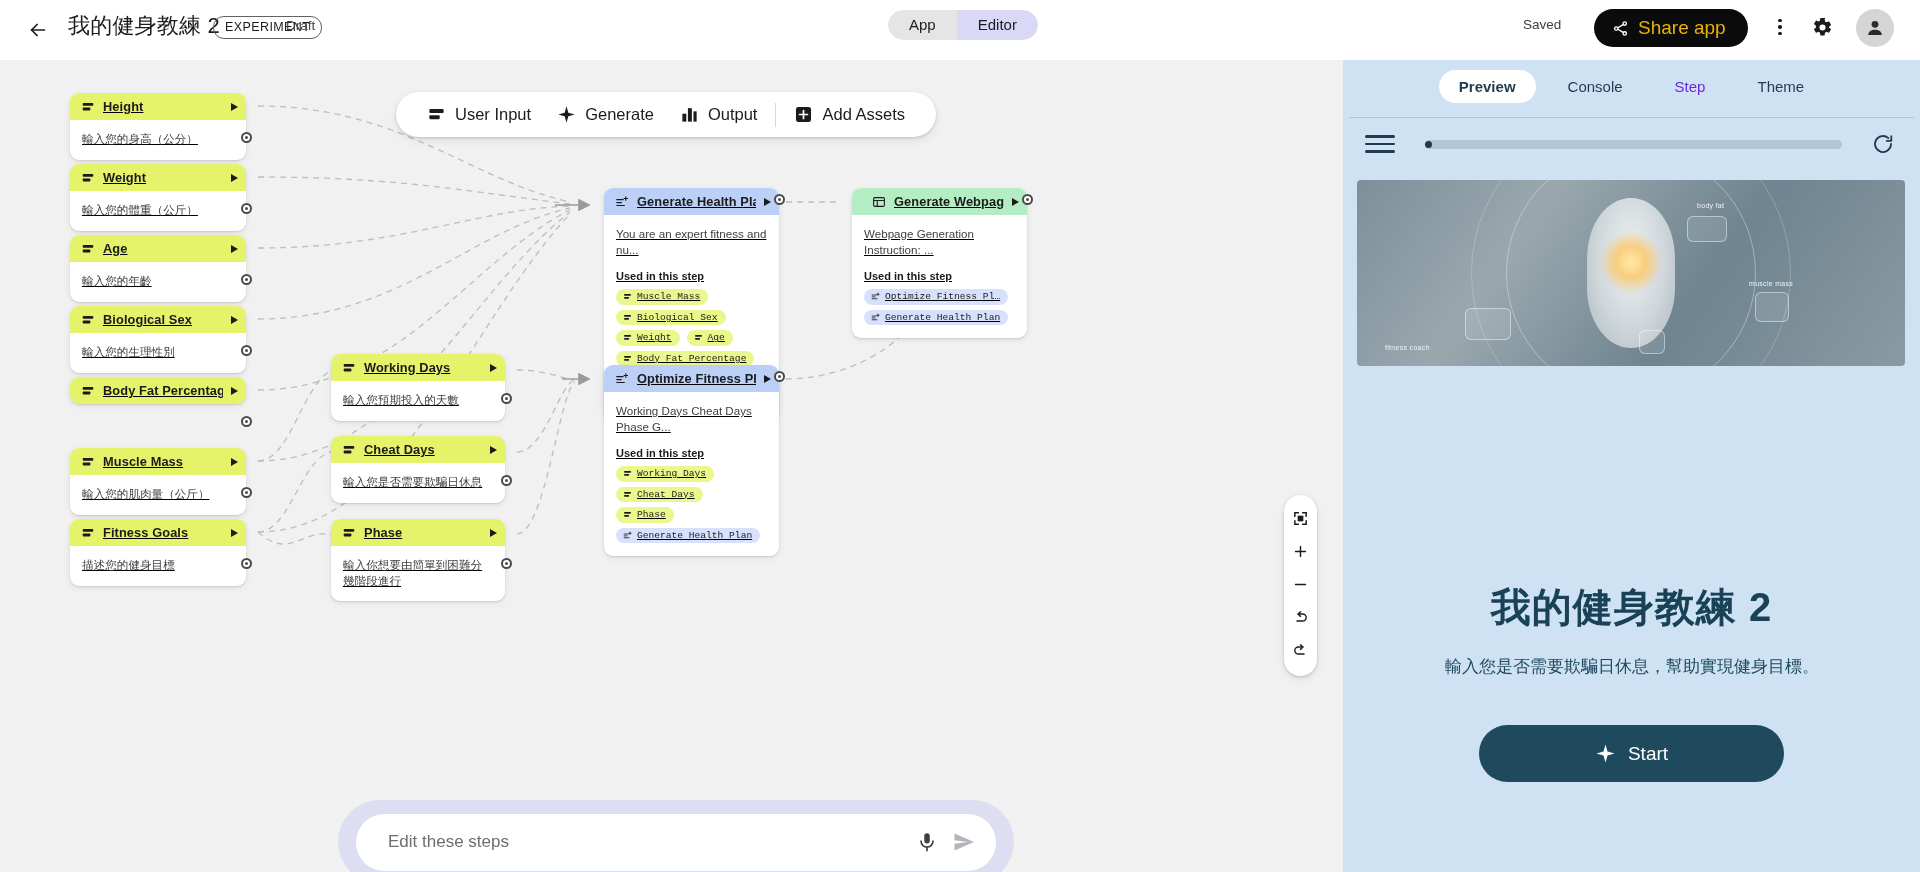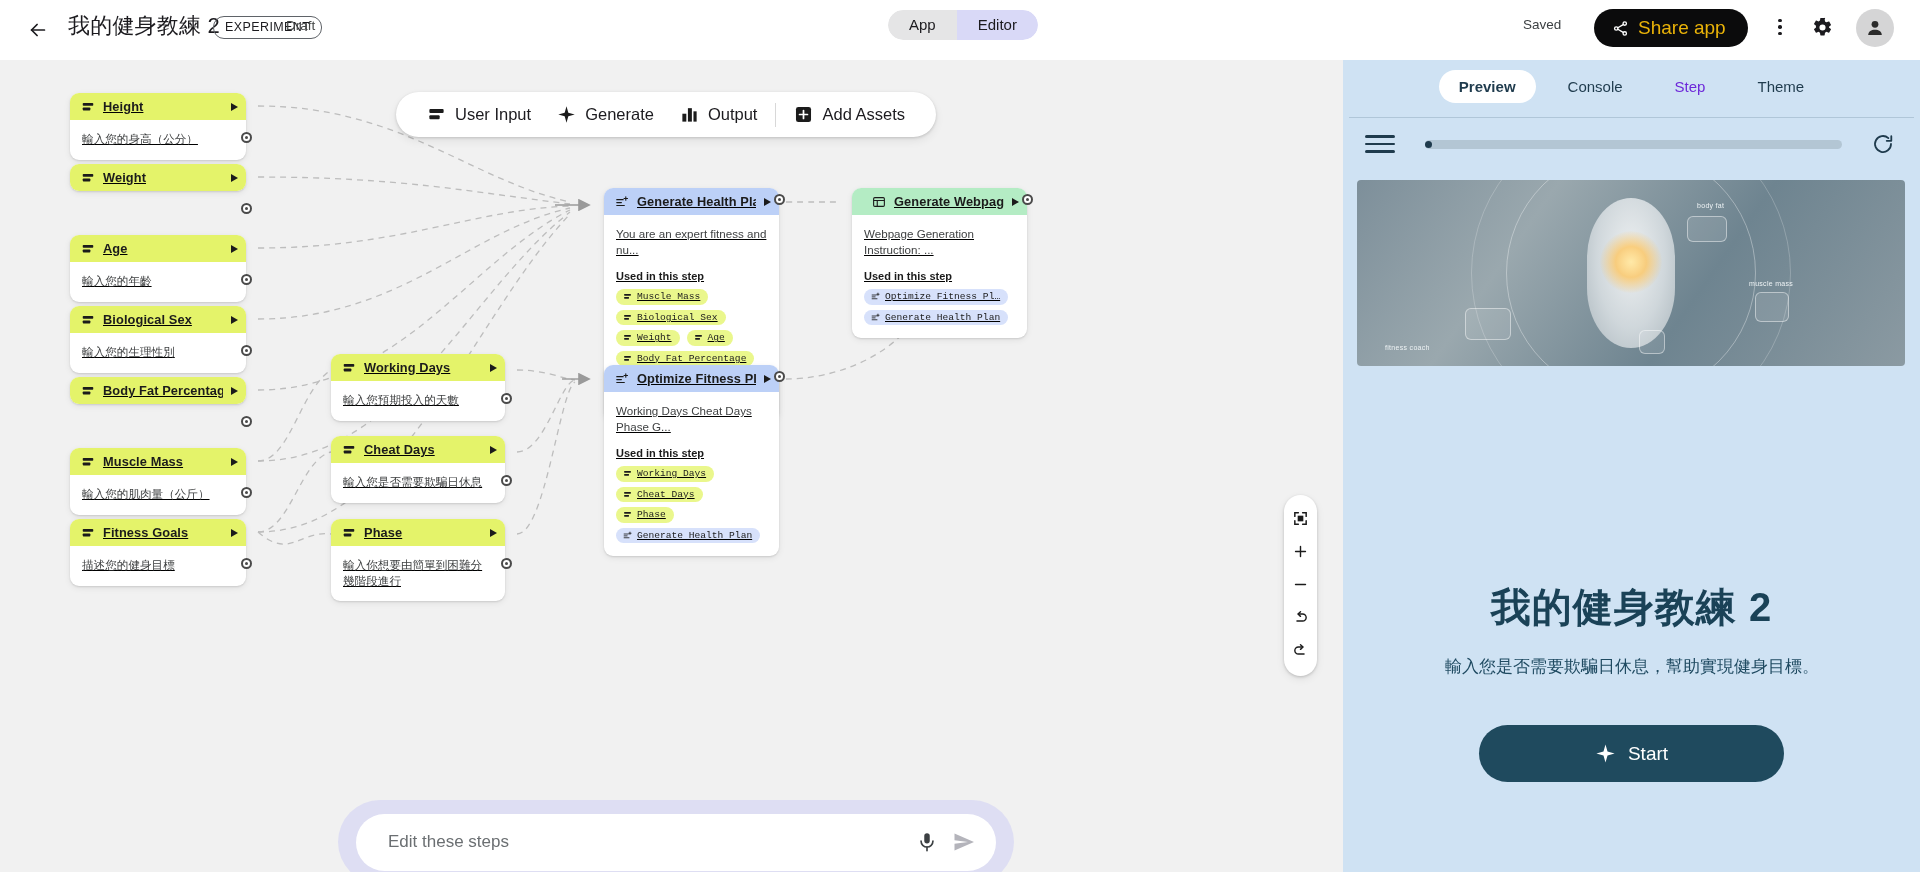--- a/index.html
+++ b/index.html
@@ -387,20 +387,23 @@
 
     <div class="node" style="left:70px;top:104px;width:176px;">
       <div class="node-head head-input">
         <svg width="14" height="14" viewBox="0 0 24 24">
             <rect x="3" y="5" width="18" height="5" rx="1.3" fill="#1b1b1b"></rect>
             <rect x="3" y="13" width="13" height="5" rx="1.3" fill="#1b1b1b"></rect>
           </svg>
         <span class="ttl">Weight</span>
         <span class="play-tri"></span>
       </div>
+      <div class="node-body">
+        <div class="node-desc">輸入您的體重（公斤）</div>
+      </div>
     </div>
     <div class="port" style="left:241px;top:143px;"></div>
 
     <div class="node" style="left:70px;top:175px;width:176px;">
       <div class="node-head head-input">
         <svg width="14" height="14" viewBox="0 0 24 24">
             <rect x="3" y="5" width="18" height="5" rx="1.3" fill="#1b1b1b"></rect>
             <rect x="3" y="13" width="13" height="5" rx="1.3" fill="#1b1b1b"></rect>
           </svg>
         <span class="ttl">Age</span>

